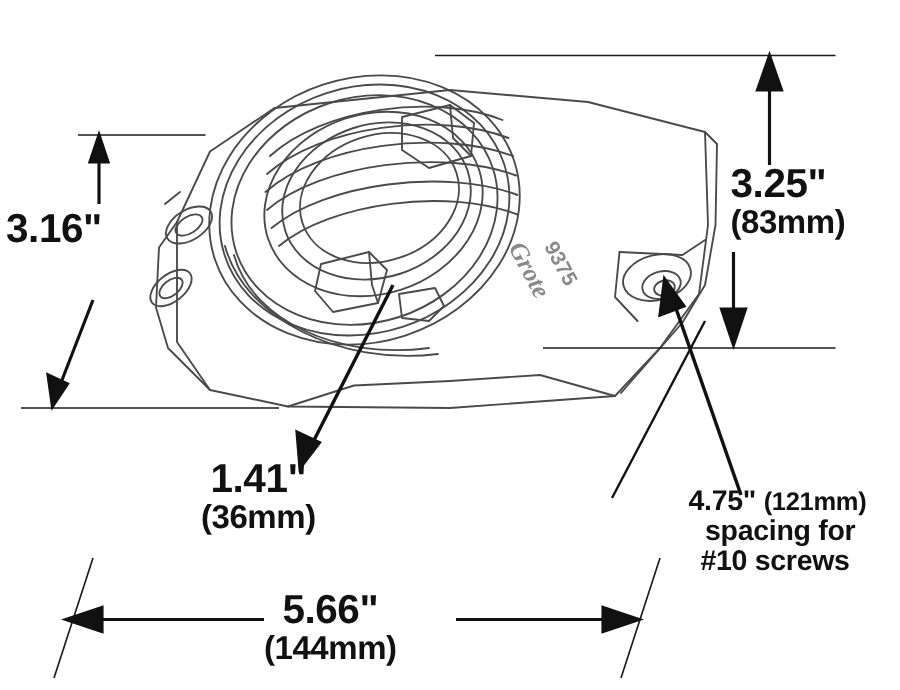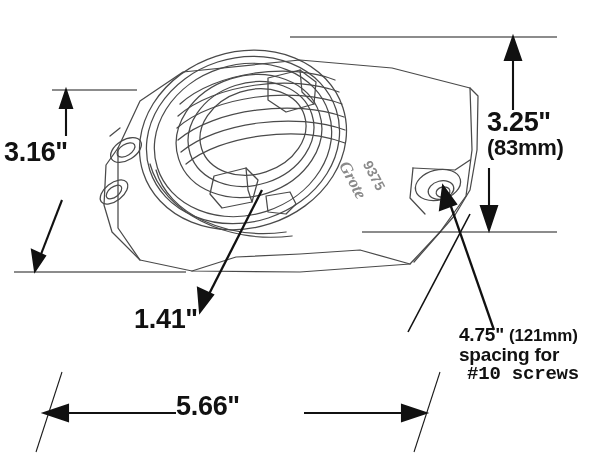--- a/index.html
+++ b/index.html
@@ -48,22 +48,22 @@
   .center-block { text-align: center; }
   .left-block { text-align: left; }
 
   
   #label-height-left { left: 4px; top: 138px; }
   #label-height-right { left: 487px; top: 108px; }
   #label-depth { left: 134px; top: 305px; }
   #label-width { left: 176px; top: 392px; }
   #label-spacing { left: 459px; top: 325px; }
   #label-spacing .l1 { display: block; }
-  #label-spacing .l2 { display: block; margin-left: 0; }
-  #label-spacing .l3 { display: block; margin-left: 8px; font-family: Liberation Mono, monospace; }
+  #label-spacing .l2 { display: block; margin-left: 11px; }
+  #label-spacing .l3 { display: block; margin-left: 8px; }
   .inline-mm { font-size: 17px; font-weight: 700; text-align: center; }
 </style>
 </head>
 <body>
 
 <div id="stage">
 
   <svg id="drawing" viewBox="0 0 600 460">
 
     <g fill="none" stroke="#4a4a4a" stroke-width="1.25" stroke-linecap="round" stroke-linejoin="round">
@@ -174,24 +174,26 @@
     <div class="dim-primary">3.16"</div>
   </div>
 
   <div class="dim-label left-block" id="label-height-right">
     <div class="dim-primary">3.25"</div>
     <div class="dim-secondary">(83mm)</div>
   </div>
 
   <div class="dim-label center-block" id="label-depth">
     <div class="dim-primary">1.41"</div>
+    <div class="dim-secondary">(36mm)</div>
   </div>
 
   <div class="dim-label center-block" id="label-width">
     <div class="dim-primary">5.66"</div>
+    <div class="dim-secondary">(144mm)</div>
   </div>
 
   <div class="dim-label left-block" id="label-spacing">
     <span class="l1 dim-note">
       <span>4.75"</span>
       <span class="inline-mm">(121mm)</span>
     </span>
     <span class="l2 dim-note">spacing for</span>
     <span class="l3 dim-note">#10 screws</span>
   </div>

